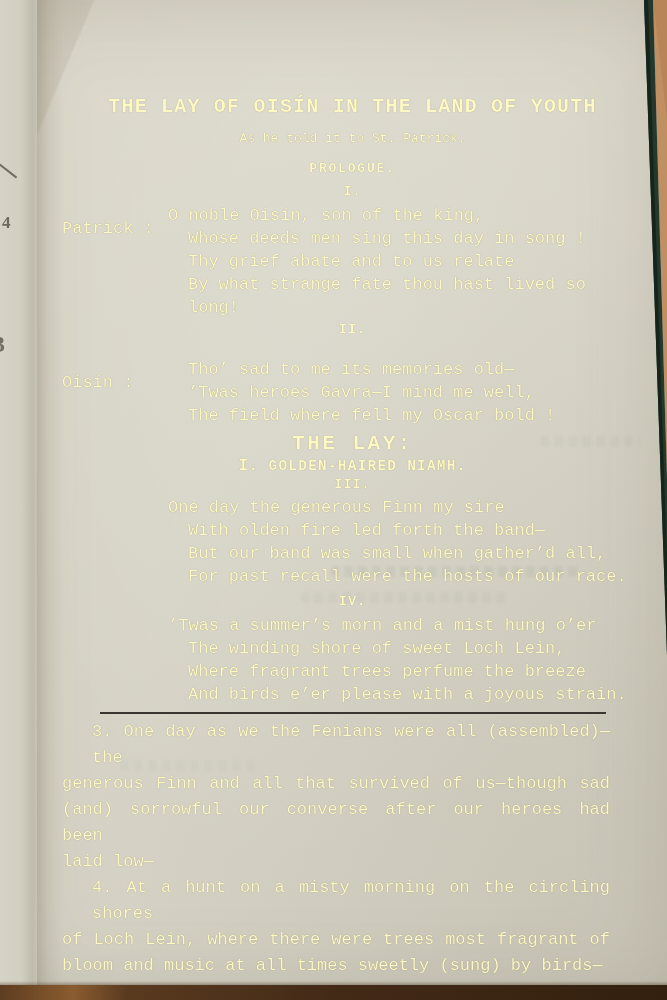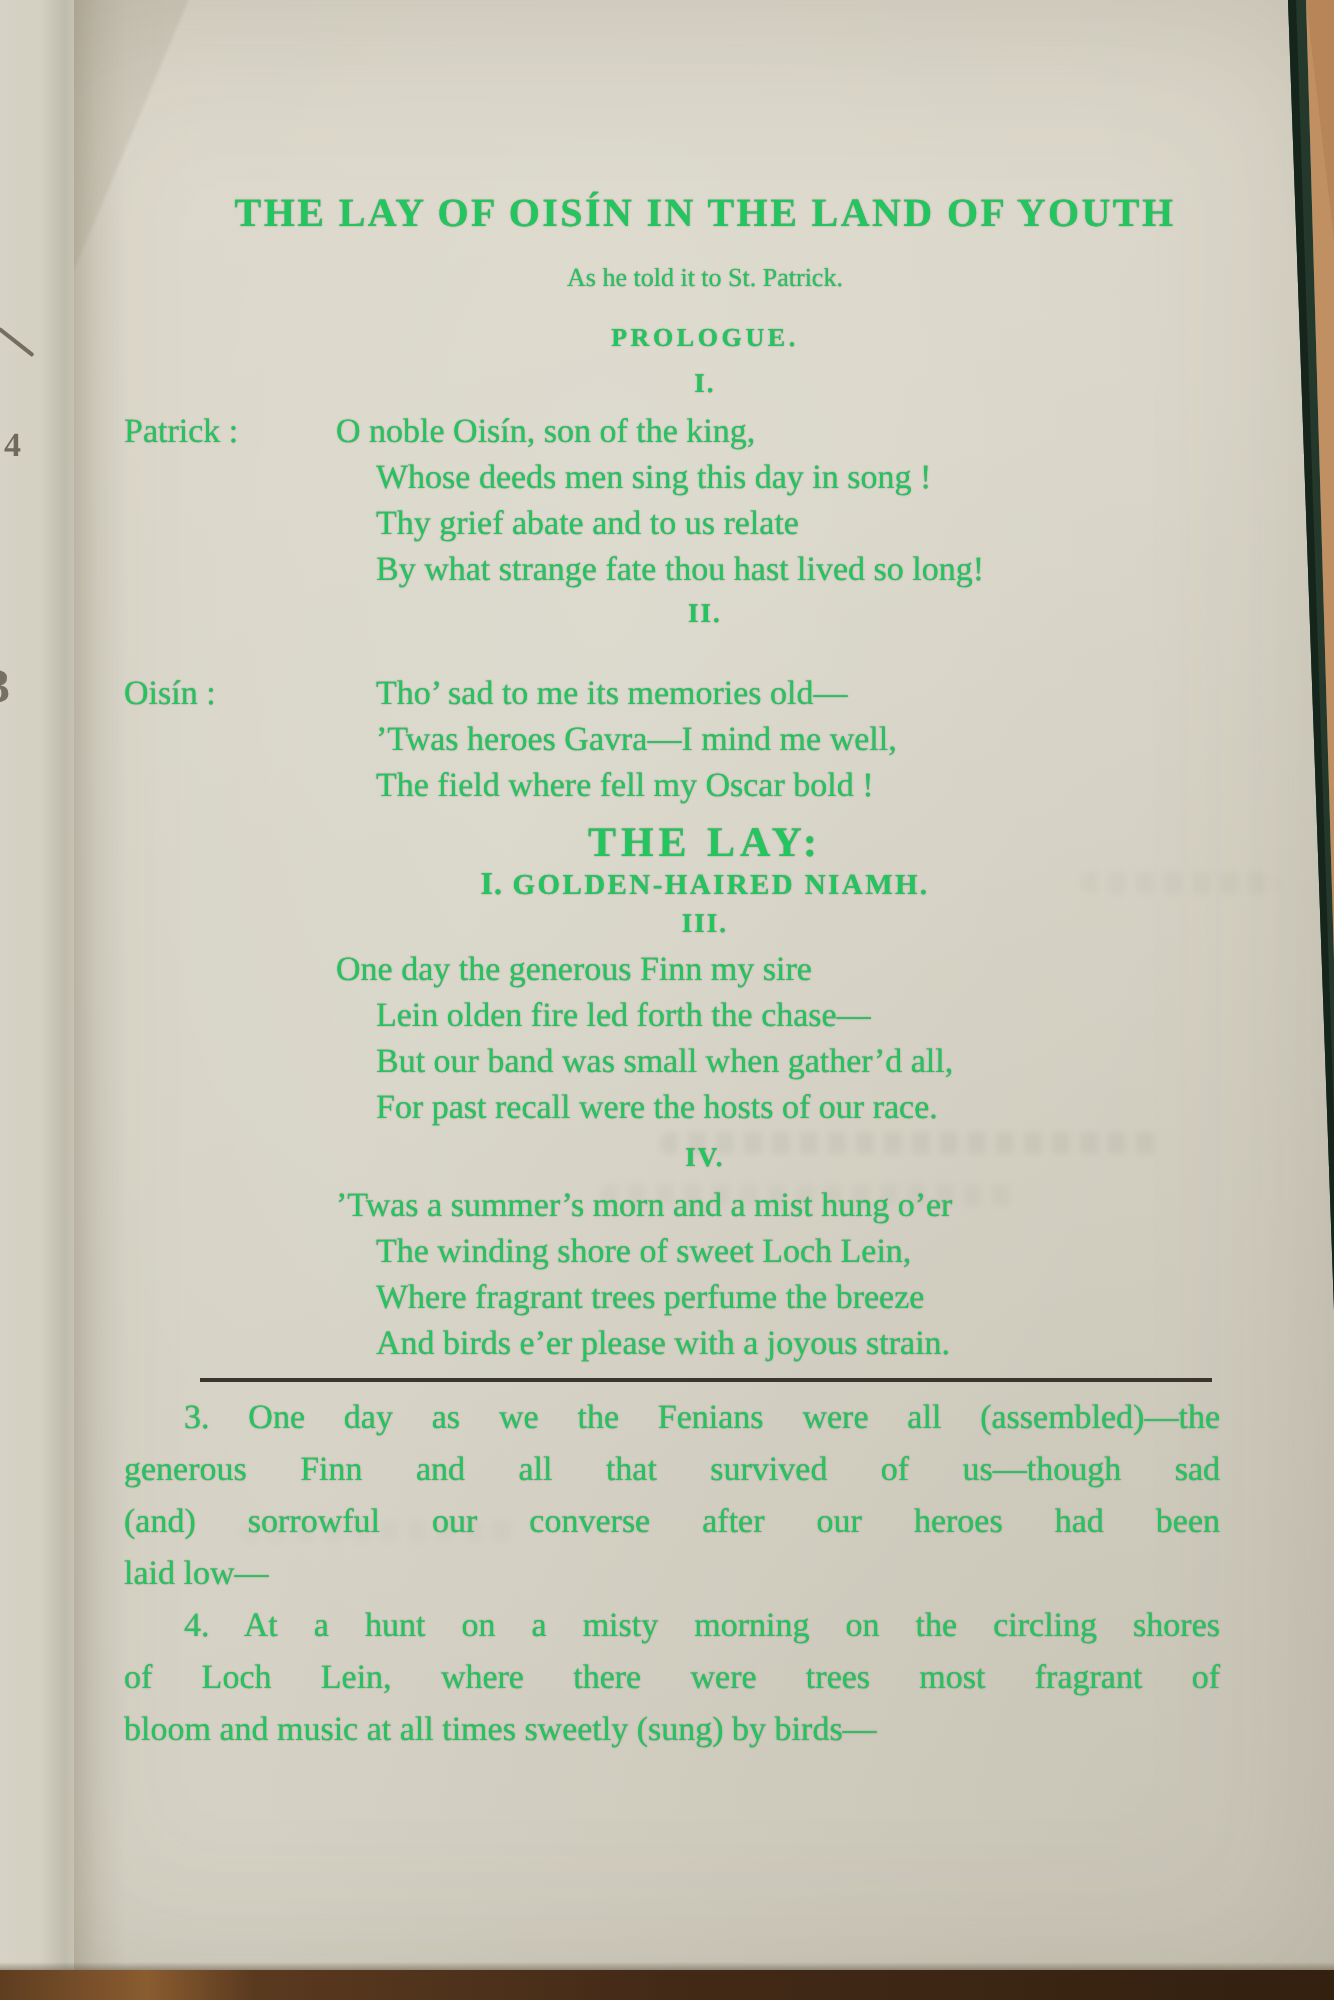--- a/index.html
+++ b/index.html
@@ -51,31 +51,32 @@
     filter: blur(1.6px); opacity:.16;
   }
   .ghost.g1 { left:330px; top:566px; width:250px; }
   .ghost.g2 { left:300px; top:592px; width:210px; opacity:.10; }
   .ghost.g3 { left:540px; top:436px; width:100px; opacity:.10; }
   .ghost.g4 { left:120px; top:760px; width:140px; opacity:.07; }
   
   .content {
     position:absolute; left:36px; top:0; width:609px;
     padding:95px 0 0 24px; box-sizing:border-box;
-    font-size:17px; line-height:23px; color:#22c55e;
+    font-size:17px; line-height:23px; color:#fef9c3;
     text-shadow: 0 0 0.7px rgba(58,53,46,0.55);
+    font-family: Liberation Mono, monospace;
   }
   .title   { font-size:20px; line-height:24px; font-weight:700; letter-spacing:1.2px; text-align:center; }
   .subtitle{ font-size:13px; line-height:22px; margin-top:9px; text-align:center; }
   .kicker  { font-size:13px; line-height:16px; margin-top:11px; letter-spacing:1.8px; text-align:center; font-weight:700; }
   .v-numeral { font-size:13.5px; line-height:16px; letter-spacing:1px; text-align:center; font-weight:700; }
   .n1 { margin-top:7px; } .n2 { margin-top:3px; } .n3 { margin-top:2px; } .n4 { margin-top:6px; }
   .stanza { position:relative; }
   .s1 { margin-top:4px; } .s2 { margin-top:20px; } .s3 { margin-top:3px; } .s4 { margin-top:4px; }
-  .speaker { position:absolute; left:2px; top:0; }
+  .speaker { position:absolute; left:2px; top:13px; }
   .v-line  { margin-left:128px; }
   .v-line.first { margin-left:108px; }
   .lay-heading { font-size:21px; line-height:26px; margin-top:4px; font-weight:700; letter-spacing:2.5px; text-align:center; }
   .lay-part { font-size:14.5px; line-height:18px; text-align:center; letter-spacing:1.2px; font-weight:700; }
   .lay-part .part-num { font-size:16px; letter-spacing:0.5px; }
   .rule { margin:6px 0 0 40px; width:506px; height:2px; background:#3a352e; border:none; }
   .footnotes { margin-top:5px; margin-left:2px; width:548px; line-height:26px; }
   .fn-line { text-align:justify; text-align-last:justify; }
   .fn-line.indent { padding-left:30px; }
   .fn-line.last { text-align:left; text-align-last:left; }
@@ -136,21 +137,21 @@
 
     <div class="lay-heading">THE LAY:</div>
     <div class="lay-part">
       <span class="part-num">I.</span>
       <span>GOLDEN-HAIRED NIAMH.</span>
     </div>
 
     <div class="v-numeral n3">III.</div>
     <div class="stanza s3">
       <div class="v-line first">One day the generous Finn my sire</div>
-      <div class="v-line">Lein olden fire led forth the chase—</div>
+      <div class="v-line">With olden fire led forth the band—</div>
       <div class="v-line">But our band was small when gather’d all,</div>
       <div class="v-line">For past recall were the hosts of our race.</div>
     </div>
 
     <div class="v-numeral n4">IV.</div>
     <div class="stanza s4">
       <div class="v-line first">’Twas a summer’s morn and a mist hung o’er</div>
       <div class="v-line">The winding shore of sweet Loch Lein,</div>
       <div class="v-line">Where fragrant trees perfume the breeze</div>
       <div class="v-line">And birds e’er please with a joyous strain.</div>

